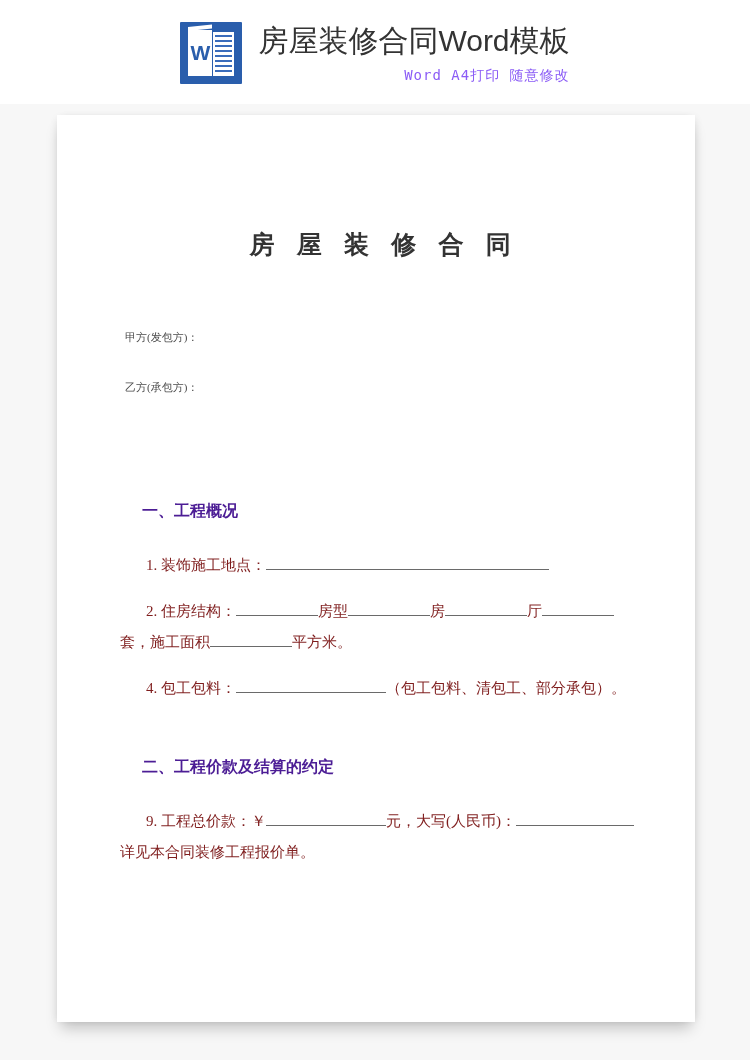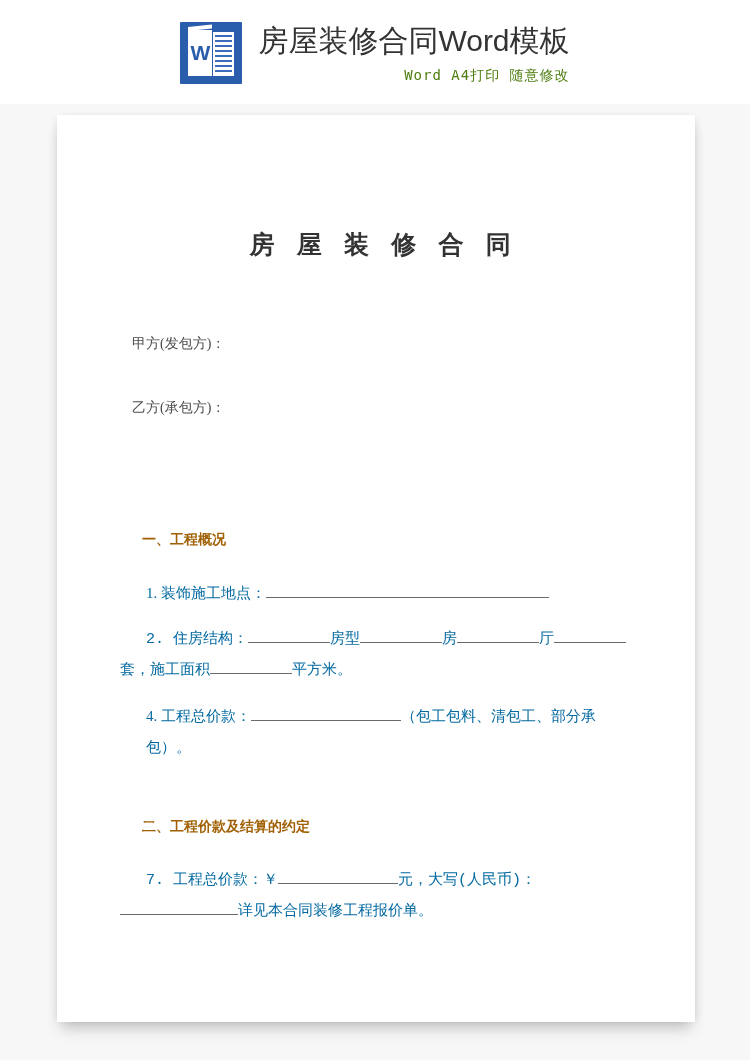--- a/index.html
+++ b/index.html
@@ -118,21 +118,21 @@
     line-height: 38px;
     color: #333333;
     font-weight: 500;
     letter-spacing: 0px;
     white-space: nowrap;
   }
   .banner-sub {
     font-family: "DejaVu Sans Mono", "Liberation Mono", monospace;
     font-size: 14px;
     line-height: 22px;
-    color: #4d7c0f;
+    color: #8b5cf6;
     margin-top: 4px;
     white-space: nowrap;
     letter-spacing: 1px;
   }
 
   
   .paper {
     position: absolute;
     left: 57px;
     top: 115px;
@@ -157,51 +157,51 @@
     text-align: center;
     font-family: "Liberation Serif", "DejaVu Serif", serif;
     font-size: 25px;
     font-weight: bold;
     letter-spacing: 8px;
     color: #333333;
     text-indent: 8px;
   }
 
   p.line {
-    font-size: 14px;
+    font-size: 11px;
     line-height: 30px;
-    margin: 12px;
+    margin: 5px;
     color: #4a4a4a;
     text-align: justify;
   }
 
   .gap-lg { height: 56px; }
   .gap-md { height: 34px; }
   .gap-xs { height: 10px; }
 
   .party { margin-left: 26px; }
 
   .para-indent { text-indent: 2em; }
 
   .sec-head {
     font-family: "Liberation Sans", "DejaVu Sans", sans-serif;
-    font-size: 14px;
+    font-size: 16px;
     font-weight: bold;
-    color: #a16207;
+    color: #4c1d95;
     margin: 0 0 0 22px;
     line-height: 28px;
   }
 
   .item {
     margin-left: 26px;
     font-size: 15px;
     line-height: 31px;
-    color: #0369a1;
-  }
-  .item.hang { margin-left: 0; text-indent: 26px; font-family: Liberation Mono, monospace; }
+    color: #7f1d1d;
+  }
+  .item.hang { margin-left: 0; text-indent: 26px; }
 
   u.blank {
     text-decoration: none;
     border-bottom: 1px solid #6a6a6a;
     display: inline-block;
     vertical-align: baseline;
     height: 15px;
   }
   .b-xxl { width: 280px; }
   .b-xl  { width: 150px; }
@@ -269,30 +269,30 @@
       </p>
 
       <p class="item hang">
         <span>2.</span>
         <span>住房结构：</span><u class="blank b-md"></u><span>房型</span><u class="blank b-md"></u><span>房</span><u class="blank b-md"></u><span>厅</span><u class="blank b-md" style="width:72px"></u><span>套，施工面积</span><u class="blank b-md"></u><span>平方米。</span>
       </p>
 
 
       <p class="item">
         <span>4.</span>
-        <span>工程总价款：</span><u class="blank b-xl"></u><span>（包工包料、清包工、部分承包）。</span>
+        <span>包工包料：</span><u class="blank b-xl"></u><span>（包工包料、清包工、部分承包）。</span>
       </p>
 
 
       <div class="gap-md"></div>
 
       <p class="sec-head">二、工程价款及结算的约定</p>
 
       <div class="gap-xs"></div>
 
       <p class="item hang">
-        <span>7. 工程总价款：￥</span><u class="blank b-lg"></u><span>元，大写(人民币)：</span><u class="blank b-lg" style="width:118px"></u><span>详见本合同装修工程报价单。</span>
+        <span>9. 工程总价款：￥</span><u class="blank b-lg"></u><span>元，大写(人民币)：</span><u class="blank b-lg" style="width:118px"></u><span>详见本合同装修工程报价单。</span>
       </p>
 
     </div>
   </div>
 
 </div>
 
 </body></html>

